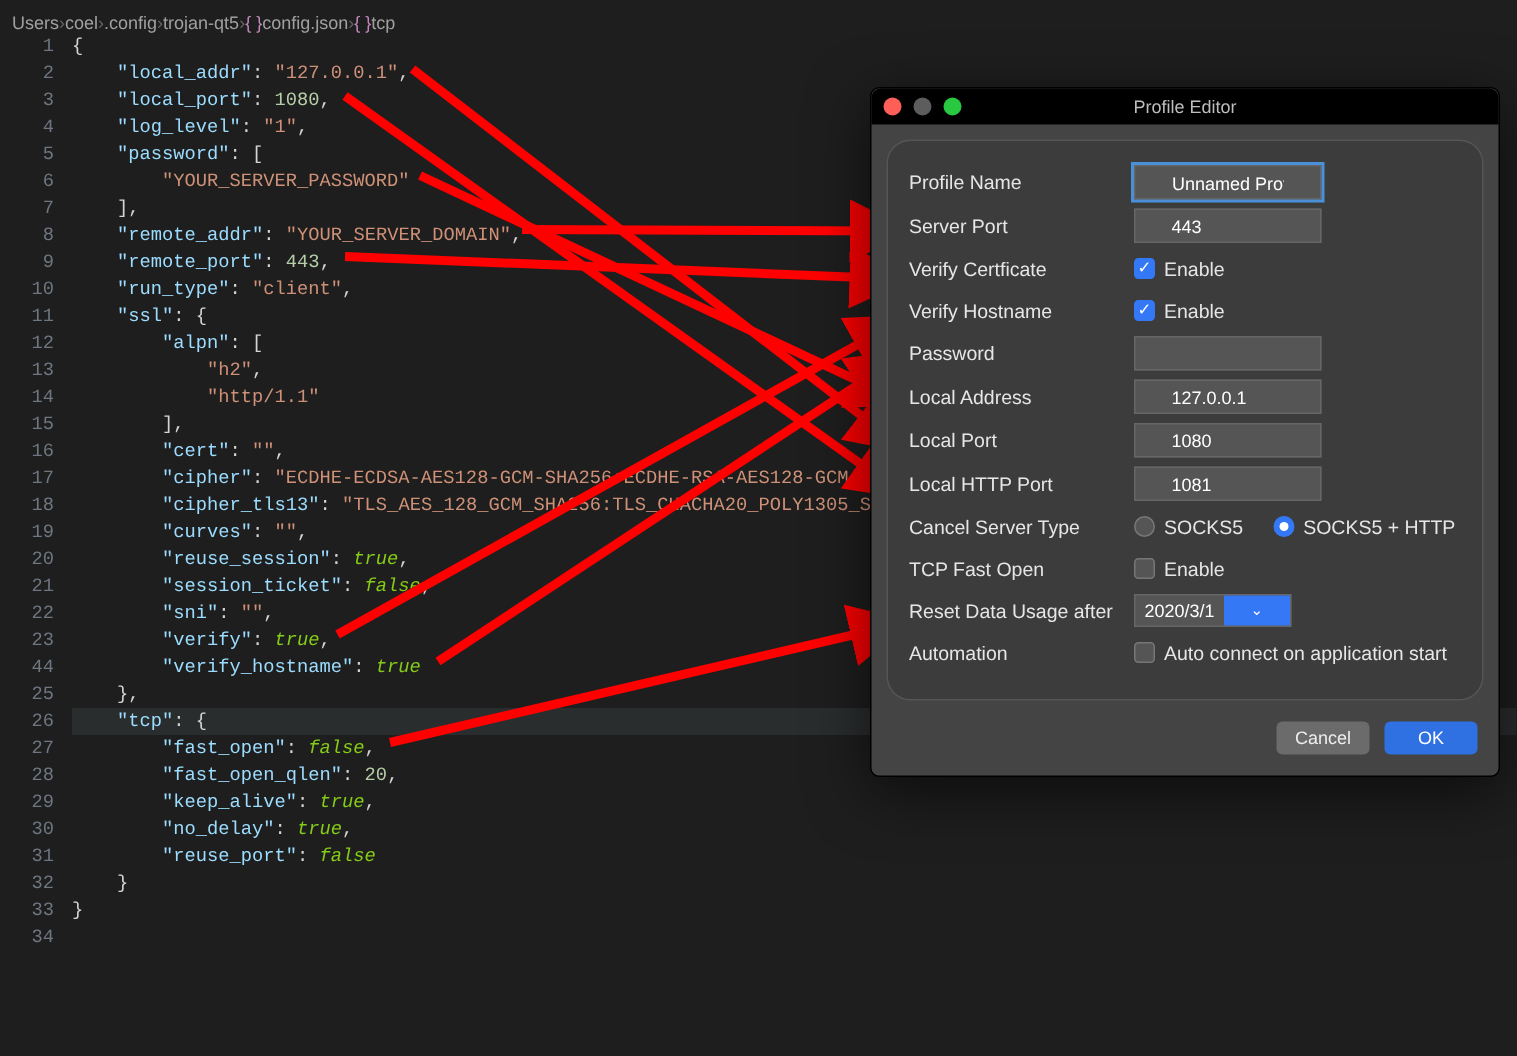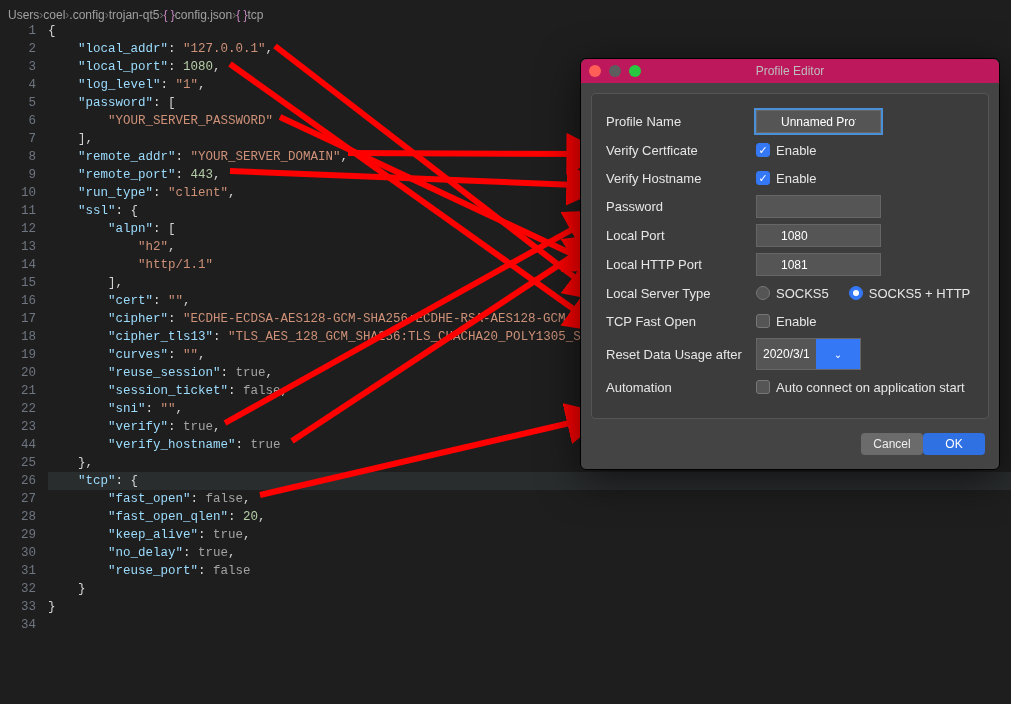--- a/index.html
+++ b/index.html
@@ -45,57 +45,57 @@
     flex: 1;
     white-space: pre;
     color: #d4d4d4;
   }
   .code .line { display:block; }
   .code .line.hl { background: #2a2d2e; }
   .p  { color: #d4d4d4; }   
   .k  { color: #9cdcfe; }   
   .s  { color: #ce9178; }   
   .n  { color: #b5cea8; }   
-  .b  { color: #a3a3a3; }   
+  .b  { color: #84cc16; font-style: italic; }   
 
   
   .dialog {
     position: absolute;
     top: 58px; left: 580px;
     width: 420px;
     background: #444;
     border: 1px solid #000;
     border-radius: 6px;
     box-shadow: 0 10px 40px rgba(0,0,0,.6);
     color: #e6e6e6;
     font-size: 13px;
   }
   .titlebar {
     height: 24px;
     border-radius: 6px 6px 0 0;
-    background: #be185d;
+    background: #000000;
     display: flex; align-items: center;
     padding: 0 8px;
     position: relative;
   }
   .tl-btn { width:12px; height:12px; border-radius:50%; margin-right:8px; }
   .tl-close   { background:#ff5f57; }
   .tl-min     { background:#5d5d5d; }
   .tl-zoom    { background:#28c840; }
   .titlebar .title {
     position:absolute; left:0; right:0;
     text-align:center; color:#bdbdbd; font-size:12px;
     pointer-events:none;
   }
   .form-panel {
     margin: 10px;
     padding: 10px 14px 14px;
     background: #3c3c3c;
     border: 1px solid #555;
-    border-radius: 4px;
+    border-radius: 16px;
   }
   .row {
     display: flex; align-items: center;
     margin: 6px 0;
     min-height: 22px;
   }
   .row .label {
     width: 150px;
     color: #e6e6e6;
   }
@@ -130,33 +130,33 @@
     position:relative;
   }
   .radio.checked { background:#3478f6; border-color:#3478f6; }
   .radio.checked::after {
     content:""; position:absolute;
     width:6px; height:6px; border-radius:50%;
     background:#fff; top:3px; left:3px;
   }
   .select {
     display:flex; align-items:center;
-    width:105px; height:32px;
+    width:105px; height:22px;
     background:#555; border:1px solid #666;
     color:#fff; font-size:12px;text-align:center;
   }
   .select span { flex:1; padding:0 6px; }
   .select .arrow {
     width:20px; height:100%;
     background:#3478f6;
     display:flex; align-items:center; justify-content:center;
     font-size:10px;
   }
   .dialog-buttons {
-    display:flex; justify-content:flex-end; 
+    display:flex; justify-content:flex-end; gap:10px;
     padding: 4px 14px 14px;
   }
   .btn {
     min-width:62px; height:22px;
     border-radius:4px;
     font-size:12px;
     display:flex; align-items:center; justify-content:center;
     cursor:pointer;
   }
   .btn-cancel { background:#6b6b6b; color:#eee; }
@@ -255,20 +255,26 @@
   <div class="form-panel">
 
     <div class="row">
       <div class="label">Profile Name</div>
       <div class="control">
         <input class="text-input focused" value="Unnamed Profile" style="">
       </div>
     </div>
 
 
+    <div class="row">
+      <div class="label">Server Port</div>
+      <div class="control">
+        <input class="text-input" value="443" style="">
+      </div>
+    </div>
 
     <div class="row">
       <div class="label">Verify Certficate</div>
       <div class="control">
         <span class="checkbox checked">✓</span>
         <span>Enable</span>
       </div>
     </div>
 
     <div class="row">
@@ -279,37 +285,43 @@
       </div>
     </div>
 
     <div class="row">
       <div class="label">Password</div>
       <div class="control">
         <input class="text-input" type="password" value="" style="">
       </div>
     </div>
 
+    <div class="row">
+      <div class="label">Local Address</div>
+      <div class="control">
+        <input class="text-input" value="127.0.0.1" style="">
+      </div>
+    </div>
 
     <div class="row">
       <div class="label">Local Port</div>
       <div class="control">
         <input class="text-input" value="1080" style="">
       </div>
     </div>
 
     <div class="row">
       <div class="label">Local HTTP Port</div>
       <div class="control">
         <input class="text-input" value="1081" style="">
       </div>
     </div>
 
     <div class="row">
-      <div class="label">Local Server Type</div>
+      <div class="label">Cancel Server Type</div>
       <div class="control">
         <span class="radio"></span>
         <span>SOCKS5</span>
         <span style="width:8px"></span>
         <span class="radio checked"></span>
         <span>SOCKS5 + HTTP</span>
       </div>
     </div>
 
     <div class="row">

